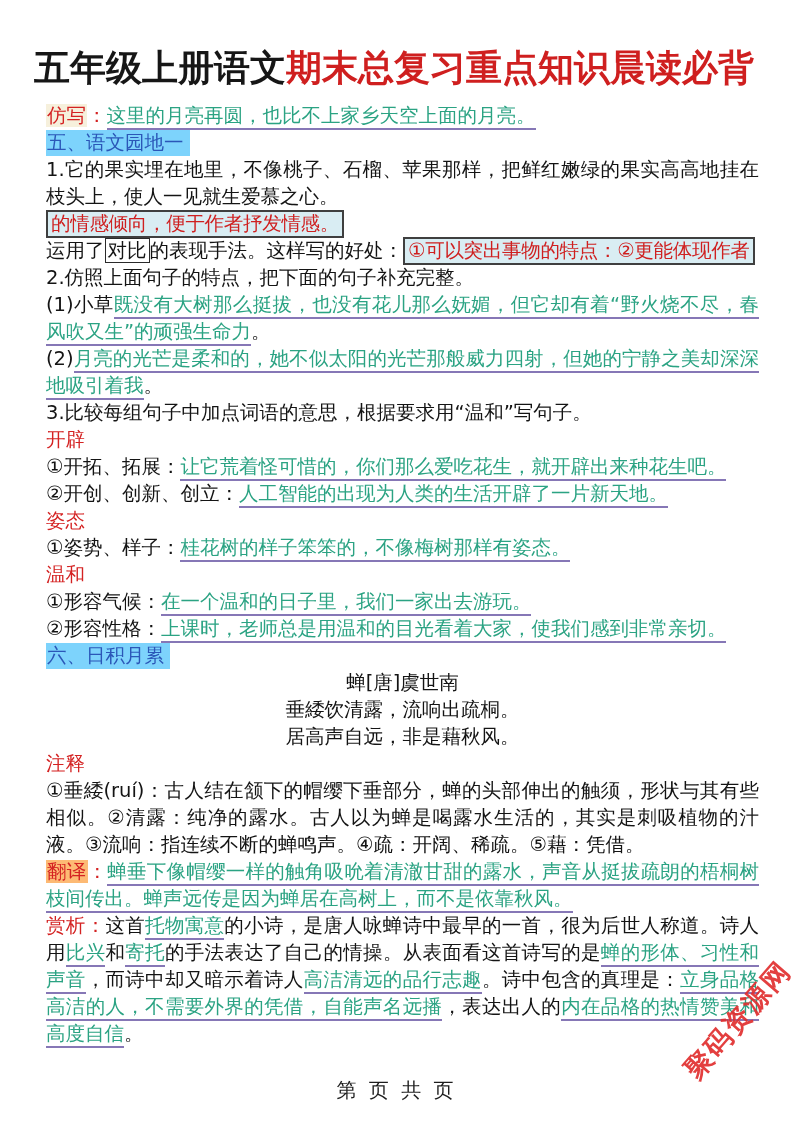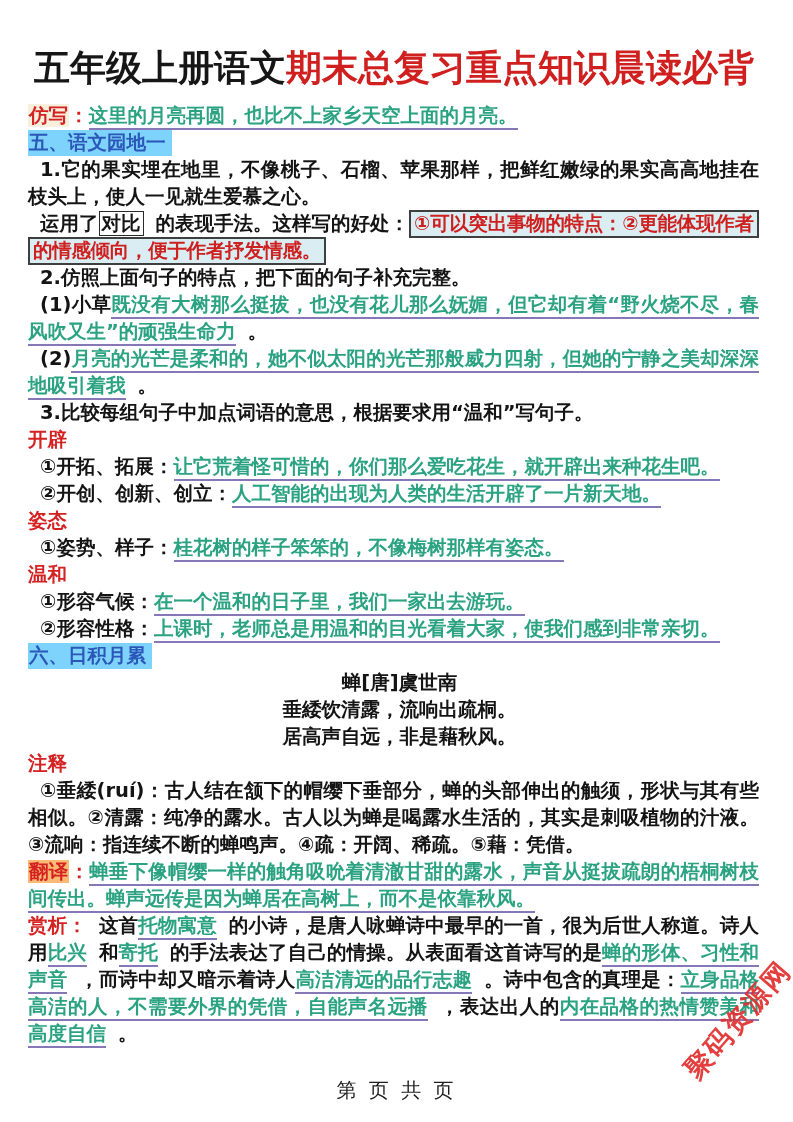--- a/index.html
+++ b/index.html
@@ -17,30 +17,30 @@
     padding:46px 34px 8px 34px;
     font-size:36px;
     line-height:44px;
     font-weight:800;
     white-space:nowrap;
     letter-spacing:0;
   }
   .t-black { color:#161616; }
   .t-red   { color:#cf1f1f; }
   .content {
-    padding:4px 34px 0 28px;
+    padding:4px 34px 0 46px;
     font-size:19.5px;
-    font-weight:700;
+    font-weight:400;
     line-height:27px;
     text-align:justify;
   }
   .line { margin:0; }
   .line.center { text-align:center; }
   .seg { white-space:pre-wrap; }
-  .seg.black    { color:#141414;margin-left:12px; }
+  .seg.black    { color:#141414; }
   .seg.red-head { color:#d42222; }
   .seg.red-hl   { color:#d42222; background:#f6f0dc; padding:0 1px; }
   .seg.red-hl-green { color:#d42222; background:#fdba74; padding:0 1px; }
   .seg.blue-head {
     color:#2b57b8; background:#7dd3fc;
     padding:1px 6px 2px 1px;
   }
   .seg.teal-u {
     color:#2ba383;
     border-bottom:2px solid #8677b6;
@@ -85,22 +85,22 @@
 <body>
 
 <div class="page">
 
   <h1 class="title"><span class="t-black">五年级上册语文</span><span class="t-red">期末总复习重点知识晨读必背</span></h1>
 
   <div id="content" class="content">
       <p class="line"><span class="seg red-hl">仿写</span><span class="seg red-head">：</span><span class="seg teal-u">这里的月亮再圆，也比不上家乡天空上面的月亮。</span></p>
       <p class="line"><span class="seg blue-head">五、语文园地一</span></p>
       <p class="line"><span class="seg black">1.它的果实埋在地里，不像桃子、石榴、苹果那样，把鲜红嫩绿的果实高高地挂在枝头上，使人一见就生爱慕之心。</span></p>
+      <p class="line"><span class="seg red-box">的情感倾向，便于作者抒发情感。</span></p>
       <p class="line"><span class="seg black">运用了</span><span class="seg boxed">对比</span><span class="seg black">的表现手法。这样写的好处：</span><span class="seg red-box">①可以突出事物的特点：②更能体现作者</span></p>
-      <p class="line"><span class="seg red-box">的情感倾向，便于作者抒发情感。</span></p>
       <p class="line"><span class="seg black">2.仿照上面句子的特点，把下面的句子补充完整。</span></p>
       <p class="line"><span class="seg black">(1)小草</span><span class="seg teal-u">既没有大树那么挺拔，也没有花儿那么妩媚，但它却有着“野火烧不尽，春风吹又生”的顽强生命力</span><span class="seg black">。</span></p>
       <p class="line"><span class="seg black">(2)</span><span class="seg teal-u">月亮的光芒是柔和的，她不似太阳的光芒那般威力四射，但她的宁静之美却深深地吸引着我</span><span class="seg black">。</span></p>
       <p class="line"><span class="seg black">3.比较每组句子中加点词语的意思，根据要求用“温和”写句子。</span></p>
       <p class="line"><span class="seg red-head">开辟</span></p>
       <p class="line"><span class="seg black">①开拓、拓展：</span><span class="seg teal-u">让它荒着怪可惜的，你们那么爱吃花生，就开辟出来种花生吧。</span></p>
       <p class="line"><span class="seg black">②开创、创新、创立：</span><span class="seg teal-u">人工智能的出现为人类的生活开辟了一片新天地。</span></p>
       <p class="line"><span class="seg red-head">姿态</span></p>
       <p class="line"><span class="seg black">①姿势、样子：</span><span class="seg teal-u">桂花树的样子笨笨的，不像梅树那样有姿态。</span></p>
       <p class="line"><span class="seg red-head">温和</span></p>

